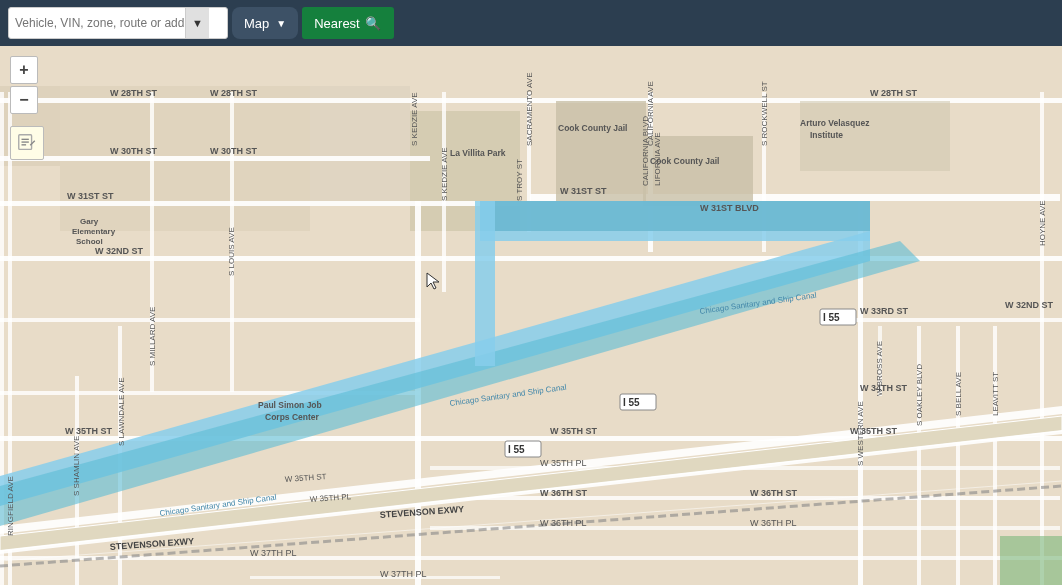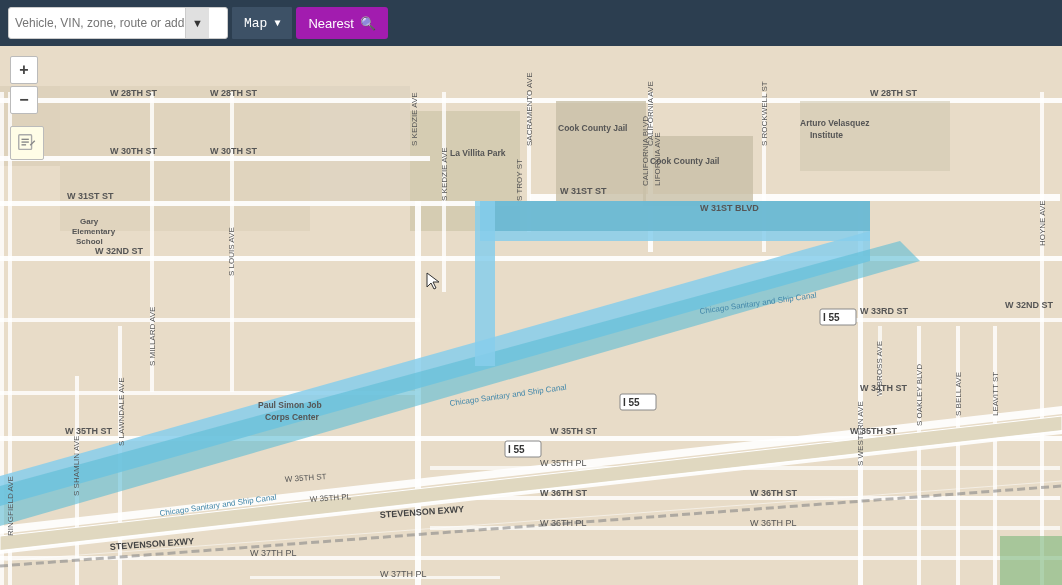--- a/index.html
+++ b/index.html
@@ -47,39 +47,38 @@
       display: flex;
       align-items: center;
       font-size: 11px;
       color: #333;
     }
 
     .toolbar-btn {
       background: #3d5166;
       color: white;
       border: none;
-      border-radius: 1px;
+      border-radius: 8px;
       height: 32px;
       padding: 0 12px;
       cursor: pointer;
       font-size: 13px;
       display: flex;
       align-items: center;
       gap: 5px;
       white-space: nowrap;
-      font-family: Liberation Mono, monospace;
     }
 
     .toolbar-btn .chevron {
       font-size: 10px;
       margin-left: 2px;
     }
 
     .nearest-btn {
-      background: #a21caf;
+      background: #15803d;
       color: white;
       border: none;
       border-radius: 3px;
       height: 32px;
       padding: 0 12px;
       cursor: pointer;
       font-size: 13px;
       display: flex;
       align-items: center;
       gap: 6px;

